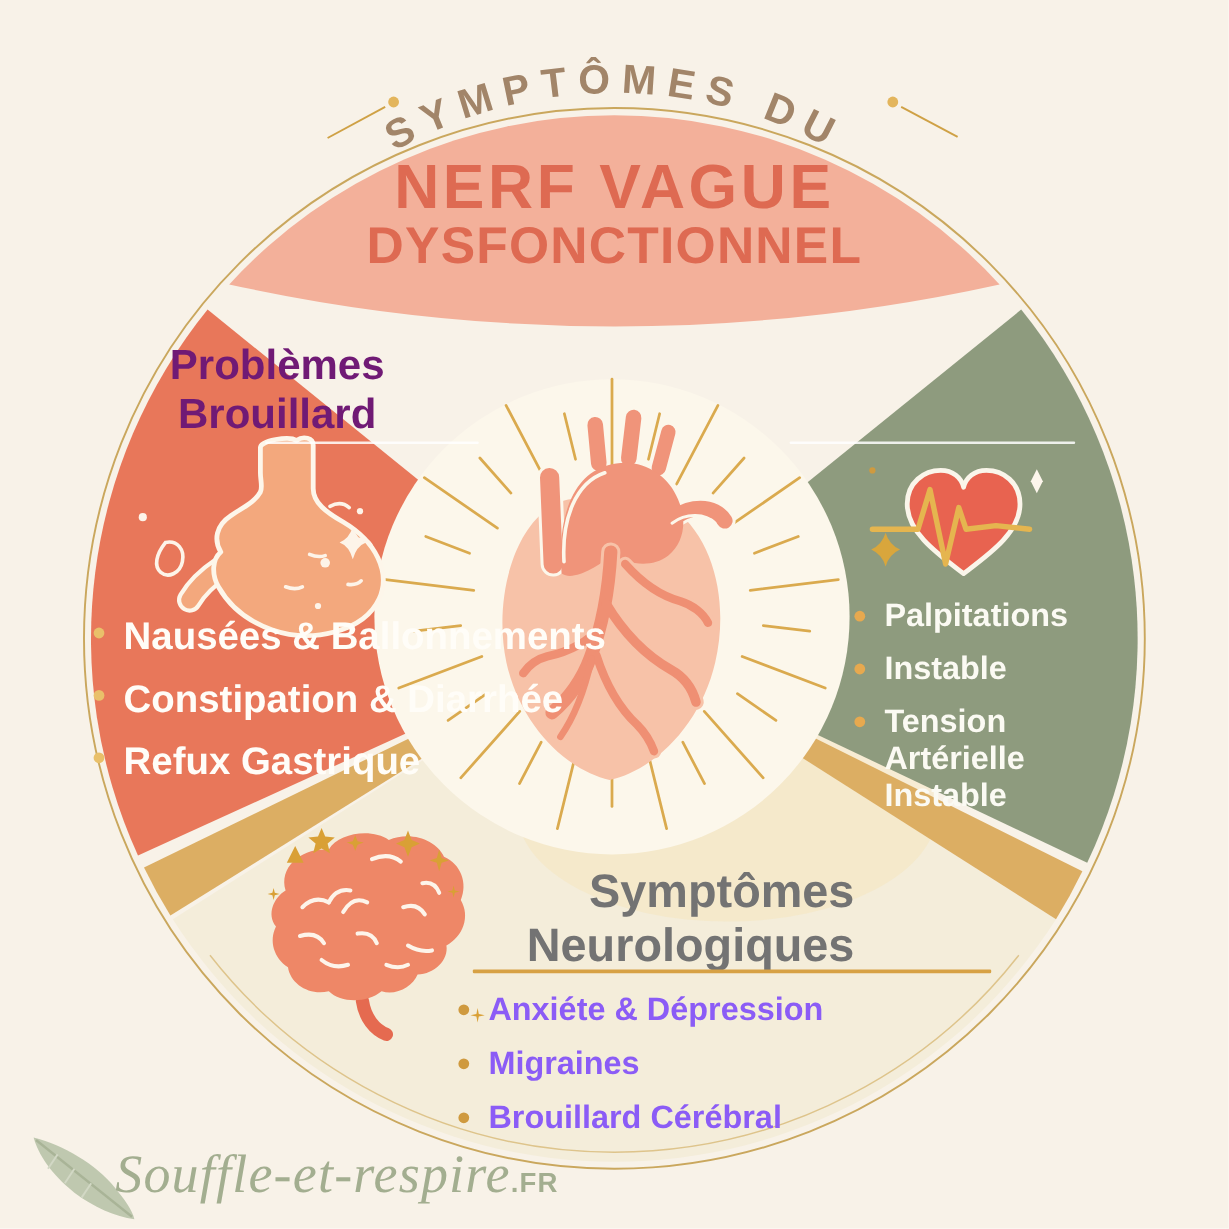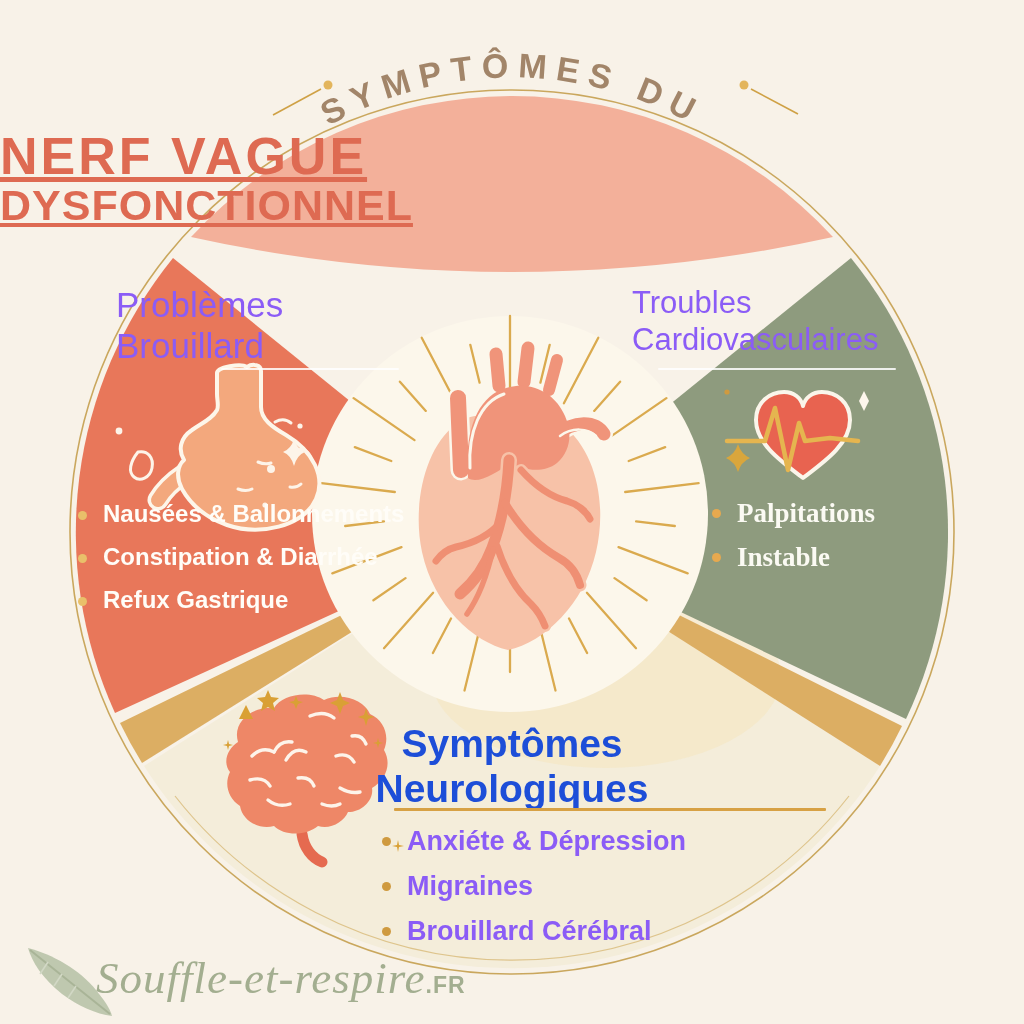--- a/index.html
+++ b/index.html
@@ -6,45 +6,45 @@
   .stage{
     position:relative;width:1024px;height:1024px;overflow:hidden;
     background:#f8f2e8;
     font-family:"Liberation Sans", sans-serif;
   }
   .stage svg.wheel{position:absolute;left:0;top:0;}
 
   .abs{position:absolute;}
 
   
-  .title-block{left:0;right:0;top:130px;color:#de6a52;text-decoration:underline;}
+  .title-block{left:0;right:0;top:130px;text-align:center;color:#de6a52;}
   .title-line1{font-size:52px;font-weight:bold;letter-spacing:3px;line-height:1.0;}
   .title-line2{font-size:43px;font-weight:bold;letter-spacing:1px;line-height:1.1;}
 
   
-  .wedge-title{color:#8b5cf6;font-weight:normal;text-align:left;line-height:1.18;}
+  .wedge-title{color:#701a75;font-weight:bold;text-align:center;line-height:1.18;}
   .digestive-title{left:116px;top:284px;width:230px;font-size:35px;}
   .cardio-title{left:632px;top:285px;width:300px;font-size:31px;}
-  .neuro-title{left:312px;top:722px;width:400px;font-size:39px;color:#1d4ed8;font-weight:bold;text-align:center;line-height:1.15;}
+  .neuro-title{left:312px;top:722px;width:400px;font-size:39px;color:#737373;font-weight:bold;text-align:right;line-height:1.15;}
 
   .rule{height:2px;background:rgba(255,255,255,.85);border-radius:1px;}
   .rule-digestive{left:221px;top:368px;width:178px;}
   .rule-cardio{left:658px;top:368px;width:238px;}
   .rule-neuro{left:394px;top:808px;width:432px;height:3px;background:#d7a144;}
 
   
   ul.symptoms{list-style:none;margin:0;padding:0;}
   ul.symptoms li{position:relative;padding-left:27px;font-weight:bold;}
   ul.symptoms li::before{
     content:"";position:absolute;left:2px;top:11px;width:9px;height:9px;border-radius:50%;
   }
-  .list-digestive{left:76px;top:500px;color:#fffdf8;font-size:24px;}
+  .list-digestive{left:76px;top:512px;color:#fffdf8;font-size:32px;}
   .list-digestive li{margin-bottom:15px;}
   .list-digestive li::before{background:#e9c06a;}
-  .list-cardio{left:710px;top:498px;width:225px;color:#fbfaf3;font-size:27px;font-family:Liberation Serif, serif;}
+  .list-cardio{left:710px;top:498px;width:225px;color:#fbfaf3;font-size:27px;}
   .list-cardio li{margin-bottom:13px;}
   .list-cardio li::before{background:#e7a94f;}
   .list-neuro{left:380px;top:826px;color:#8b5cf6;font-size:27px;}
   .list-neuro li{margin-bottom:14px;}
   .list-neuro li::before{background:#cf9a3f;}
 
   
   .brand{left:96px;top:952px;color:#a3ae90;white-space:nowrap;}
   .brand-script{font-family:Liberation Serif, serif;font-style:italic;font-size:45px;letter-spacing:1px;}
   .brand-suffix{font-family:"Liberation Sans", sans-serif;font-size:23px;font-weight:bold;letter-spacing:1px;}
@@ -248,41 +248,38 @@
     <div class="title-line1">NERF VAGUE</div>
     <div class="title-line2">DYSFONCTIONNEL</div>
   </div>
 
   <div class="abs wedge-title digestive-title">
     <div>Problèmes</div>
     <div>Brouillard</div>
   </div>
   <div class="abs rule rule-digestive"></div>
 
-  <div class="abs wedge-title cardio-title">
-    <div>Troubles</div>
-    <div>Cardiovasculaires</div>
-  </div>
   <div class="abs rule rule-cardio"></div>
 
   <div class="abs neuro-title">
     <div>Symptômes</div>
     <div>Neurologiques</div>
   </div>
   <div class="abs rule rule-neuro"></div>
 
   <ul class="abs symptoms list-digestive">
     <li><span>Nausées &amp; Ballonnements</span></li>
     <li><span>Constipation &amp; Diarrhée</span></li>
     <li><span>Refux Gastrique</span></li>
   </ul>
 
   <ul class="abs symptoms list-cardio">
     <li><span>Palpitations</span></li>
     <li><span>Instable</span></li>
+    <li><span>Tension Artérielle Instable</span></li>
   </ul>
 
   <ul class="abs symptoms list-neuro">
     <li><span>Anxiéte &amp; Dépression</span></li>
     <li><span>Migraines</span></li>
     <li><span>Brouillard Cérébral</span></li>
   </ul>
 
   <div class="abs brand">
     <span class="brand-script">Souffle-et-respire</span><span class="brand-suffix">.FR</span>

